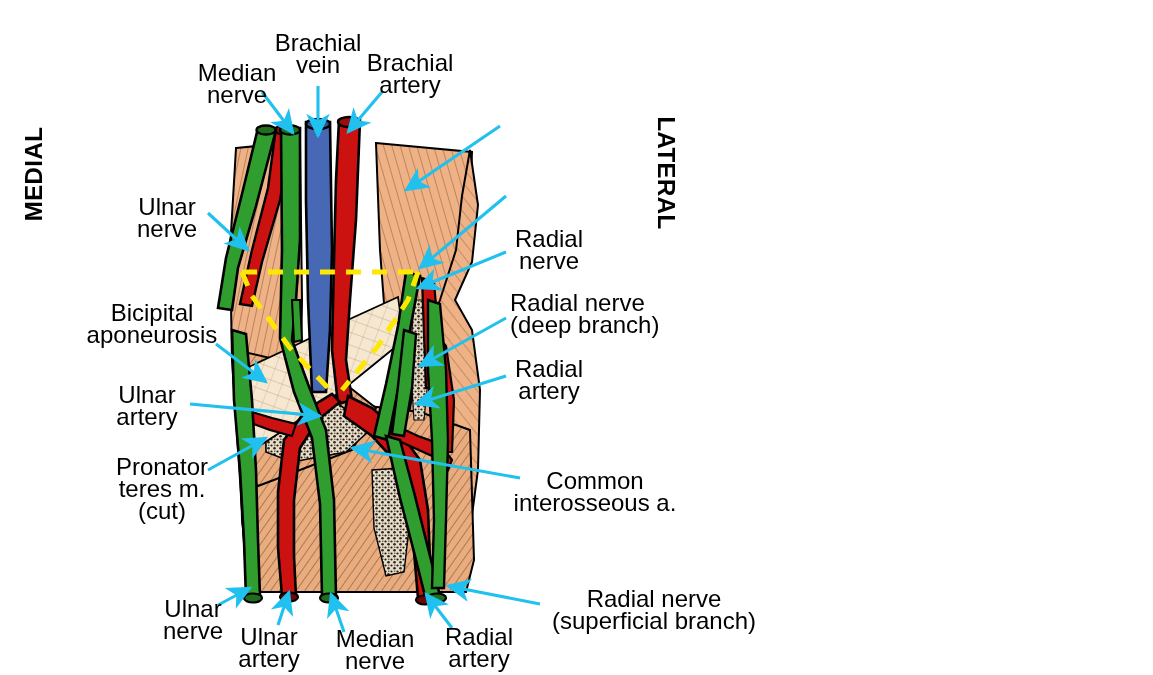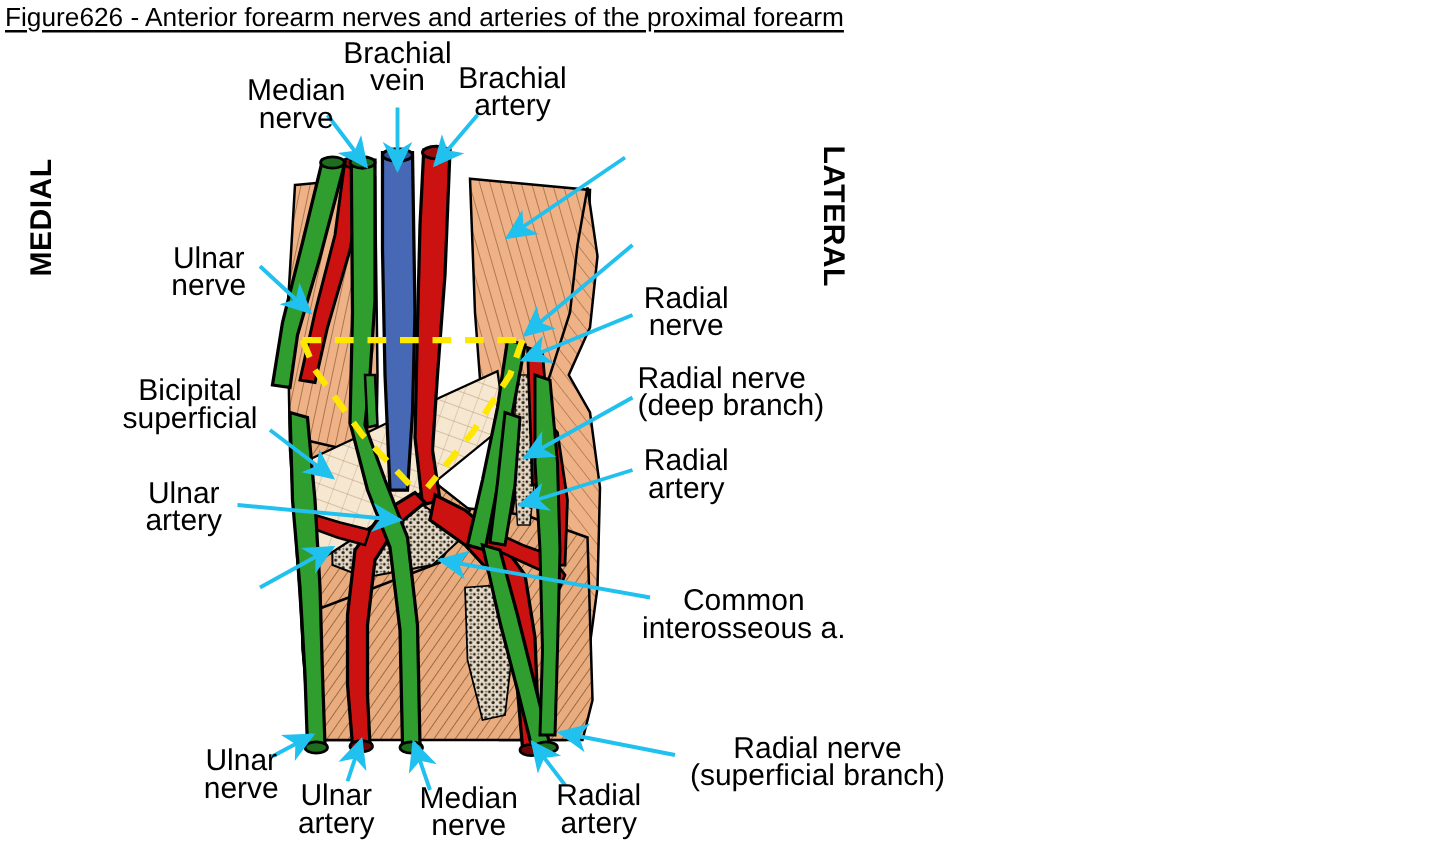--- a/index.html
+++ b/index.html
@@ -32,21 +32,20 @@
   .lbl.l{text-align:left;}
 
   
   #art{position:absolute;left:0;top:0;width:1153px;height:675px;}
 </style>
 </head>
 <body>
 
 <div id="figure-root">
 
-  <div id="figure-title">Figure626 - Anterior forearm nerves and arteries of the proximal forearm</div>
 
   <div class="side-word" id="medial-word">MEDIAL</div>
   <div class="side-word" id="lateral-word">LATERAL</div>
 
   <svg id="art" viewBox="0 0 1153 675">
     <defs>
 
       <pattern id="hatchA" width="7" height="7" patternUnits="userSpaceOnUse" patternTransform="rotate(12)">
         <rect width="7" height="7" fill="#eeb286"></rect>
         <line x1="0" y1="0" x2="0" y2="7" stroke="#6b3d17" stroke-width="1.1" opacity=".75"></line>
@@ -219,23 +218,26 @@
   <div class="lbl c" style="left:504px;top:358px;width:90px;">Radial
 artery</div>
   <div class="lbl c" style="left:500px;top:470px;width:190px;">Common
 interosseous a.</div>
   <div class="lbl c" style="left:520px;top:588px;width:268px;">Radial nerve
 (superficial branch)</div>
 
   <div class="lbl c" style="left:124px;top:196px;width:86px;">Ulnar
 nerve</div>
   <div class="lbl c" style="left:84px;top:302px;width:136px;">Bicipital
-superficial</div>
+aponeurosis</div>
   <div class="lbl c" style="left:104px;top:384px;width:86px;">Ulnar
 artery</div>
+  <div class="lbl c" style="left:106px;top:456px;width:112px;">Pronator
+teres m.
+(cut)</div>
 
   <div class="lbl c" style="left:150px;top:598px;width:86px;">Ulnar
 nerve</div>
   <div class="lbl c" style="left:226px;top:626px;width:86px;">Ulnar
 artery</div>
   <div class="lbl c" style="left:330px;top:628px;width:90px;">Median
 nerve</div>
   <div class="lbl c" style="left:436px;top:626px;width:86px;">Radial
 artery</div>
 

